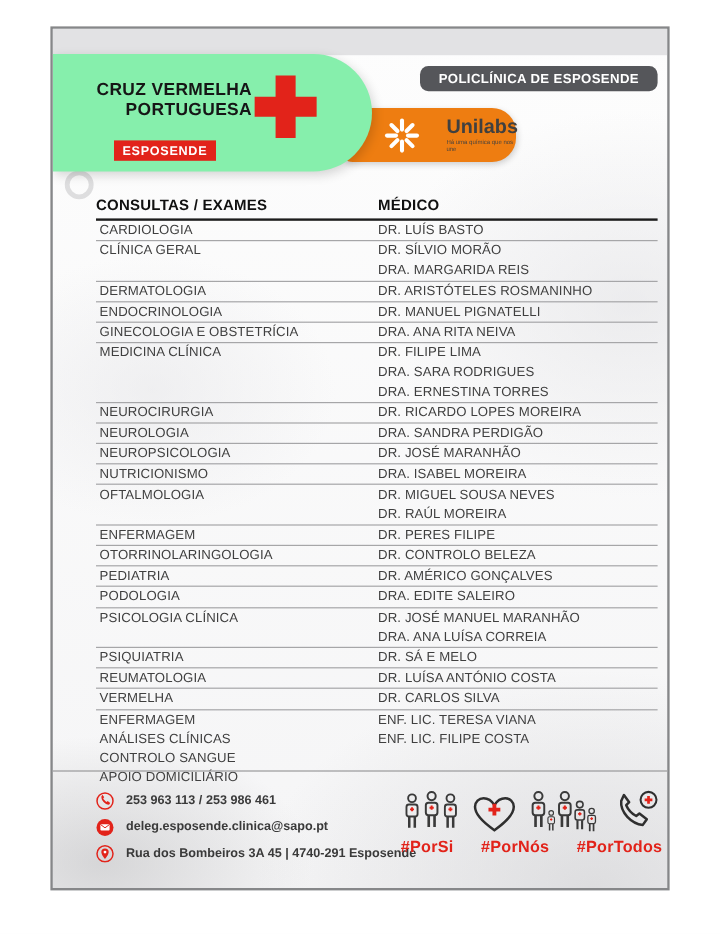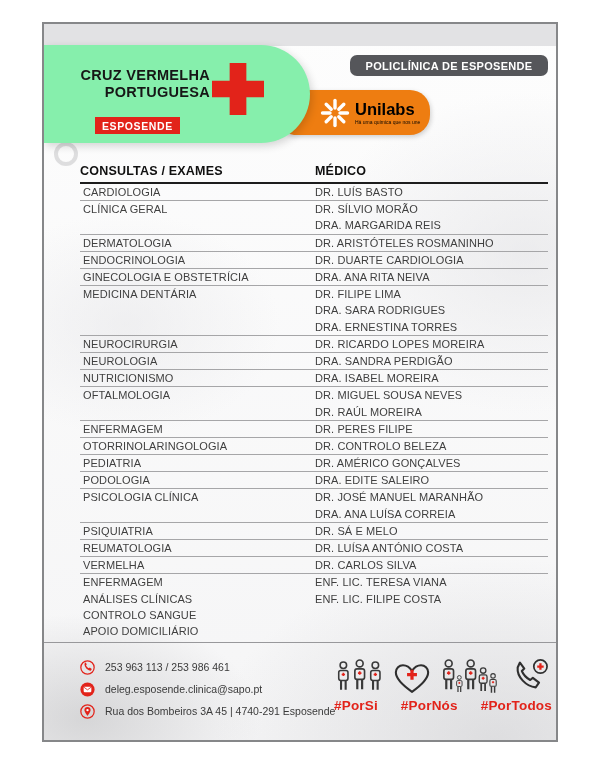--- a/index.html
+++ b/index.html
@@ -43,41 +43,41 @@
     position:absolute;left:306px;top:31px;width:198px;height:21px;background:#55565a;
     border-radius:7px;color:#fff;font-weight:bold;font-size:11px;letter-spacing:.3px;
     display:flex;align-items:center;justify-content:center;z-index:2;
   }
   .unilabs-badge{
     position:absolute;left:240px;top:66px;width:146px;height:45px;background:var(--orange);
     border-radius:10px 20px 20px 10px;z-index:2;display:flex;align-items:center;
     box-shadow:1px 2px 5px rgba(0,0,0,.18);
   }
   .unilabs-badge .snow{margin-left:36px;flex:0 0 auto;}
-  .unilabs-text{margin-left:5px;color:#000000;}
+  .unilabs-text{margin-left:22px;color:#404040;}
   .lab-name{font-weight:bold;font-size:16.5px;line-height:17px;}
   .lab-tagline{font-size:5px;line-height:6px;margin-top:1px;opacity:.95;}
 
   
   .table{position:absolute;left:36px;top:140px;width:468px;z-index:1;}
   .thead{display:flex;height:18px;border-bottom:2.5px solid #1d1d1d;
          font-weight:bold;font-size:12.5px;color:#101010;letter-spacing:.2px;}
   .thead .c1{width:235px;}
   .thead .c2{flex:1;}
   .row-line{display:flex;height:16.2px;align-items:center;font-size:11px;color:#3f3f3f;letter-spacing:.1px;}
   .row-line .c1{width:235px;padding-left:3px;box-sizing:border-box;}
   .row-line .c2{flex:1;}
   .row-group.divided{border-bottom:1px solid #a6a6a8;}
 
   
   .footer-divider{position:absolute;left:0;top:618px;width:100%;height:1px;background:#98989b;z-index:1;}
   .contacts{position:absolute;left:36px;top:632px;z-index:2;}
   .contact-line{display:flex;align-items:center;height:22px;}
   .contact-line svg{flex:0 0 auto;}
-  .contact-text{margin-left:10px;font-size:10.5px;font-weight:normal;color:#3a3a3a;}
+  .contact-text{margin-left:10px;font-size:10.5px;font-weight:bold;color:#3a3a3a;}
 
   .campaign-icons{position:absolute;left:292px;top:630px;width:214px;display:flex;
                   justify-content:space-between;align-items:flex-end;z-index:2;}
   .hashtags{position:absolute;left:290px;top:674px;width:218px;display:flex;
             justify-content:space-between;z-index:2;}
   .hashtag{color:var(--red);font-weight:bold;font-size:13.5px;letter-spacing:.2px;}
 </style>
 </head>
 <body style="--red: #e2231a; --orange: #ee7d11;">
 
@@ -142,32 +142,32 @@
         </div>
         <div class="row-group divided">
           <div class="row-line">
             <div class="c1">DERMATOLOGIA</div>
             <div class="c2">DR. ARISTÓTELES ROSMANINHO</div>
           </div>
         </div>
         <div class="row-group divided">
           <div class="row-line">
             <div class="c1">ENDOCRINOLOGIA</div>
-            <div class="c2">DR. DUARTE CARDIOLOGIA</div>
+            <div class="c2">DR. MANUEL PIGNATELLI</div>
           </div>
         </div>
         <div class="row-group divided">
           <div class="row-line">
             <div class="c1">GINECOLOGIA E OBSTETRÍCIA</div>
             <div class="c2">DRA. ANA RITA NEIVA</div>
           </div>
         </div>
         <div class="row-group divided">
           <div class="row-line">
-            <div class="c1">MEDICINA DENTÁRIA</div>
+            <div class="c1">MEDICINA CLÍNICA</div>
             <div class="c2">DR. FILIPE LIMA</div>
           </div>
           <div class="row-line">
             <div class="c1"></div>
             <div class="c2">DRA. SARA RODRIGUES</div>
           </div>
           <div class="row-line">
             <div class="c1"></div>
             <div class="c2">DRA. ERNESTINA TORRES</div>
           </div>
@@ -175,20 +175,26 @@
         <div class="row-group divided">
           <div class="row-line">
             <div class="c1">NEUROCIRURGIA</div>
             <div class="c2">DR. RICARDO LOPES MOREIRA</div>
           </div>
         </div>
         <div class="row-group divided">
           <div class="row-line">
             <div class="c1">NEUROLOGIA</div>
             <div class="c2">DRA. SANDRA PERDIGÃO</div>
+          </div>
+        </div>
+        <div class="row-group divided">
+          <div class="row-line">
+            <div class="c1">NEUROPSICOLOGIA</div>
+            <div class="c2">DR. JOSÉ MARANHÃO</div>
           </div>
         </div>
         <div class="row-group divided">
           <div class="row-line">
             <div class="c1">NUTRICIONISMO</div>
             <div class="c2">DRA. ISABEL MOREIRA</div>
           </div>
         </div>
         <div class="row-group divided">
           <div class="row-line">

